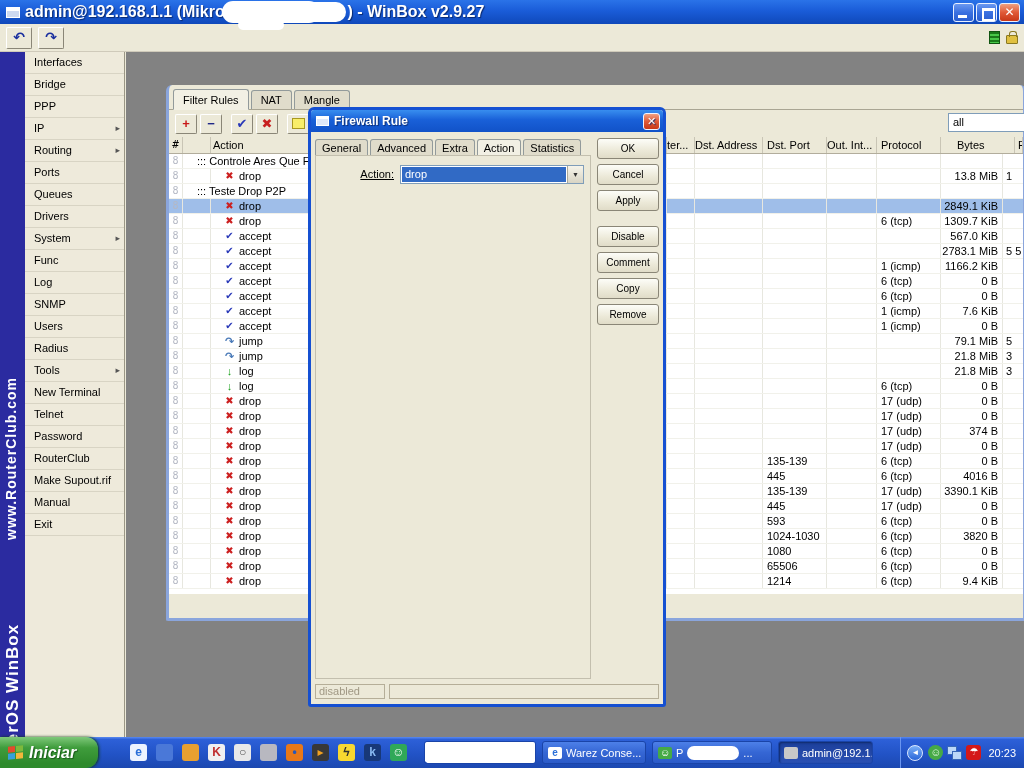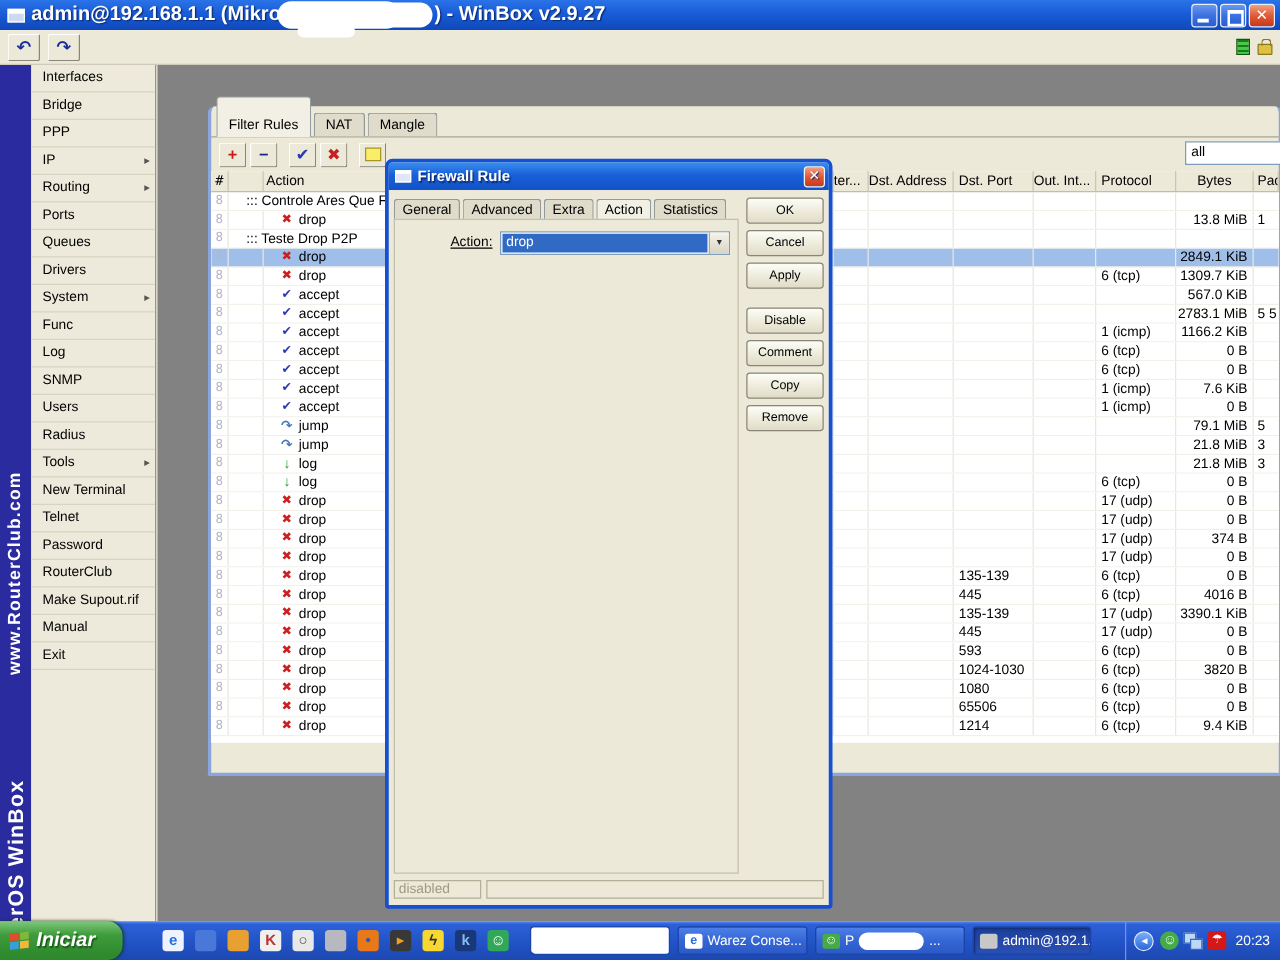--- a/index.html
+++ b/index.html
@@ -46,21 +46,21 @@
 
   
   .fw-window { position:absolute; left:40px; top:33px; width:860px; height:536px;
     border:3px solid #8aa5dc; border-top:none; border-radius:6px 6px 2px 2px; background:#ece9d8; }
   .fw-title { height:23px; margin:-0px -0px 0; border-radius:4px 4px 0 0;
     background:linear-gradient(180deg,#a9bdec 0%,#8aa3e2 50%,#7e9bdc 100%);
     display:flex; align-items:center; padding:0 5px; color:#fff; font-weight:bold; font-size:12px; text-shadow:1px 1px 1px #5a74ac; }
   .fw-icon { width:13px; height:10px; border:1px solid #fff; border-top:3px solid #fff; background:#dfe8fa; margin-right:5px; }
   .fw-tabs { height:25px; padding:4px 4px 0 4px; display:flex; align-items:flex-end; border-bottom:1px solid #a9a593; }
   .tab { padding:3px 9px 3px; background:#e0dccb; border:1px solid #929a9b; border-bottom:none; border-radius:3px 3px 0 0; margin-right:2px; color:#000; position:relative; top:0px; }
-  .tab.active { background:#f2f0e4; padding-top:16px; top:1px; border-bottom:1px solid #f2f0e4; }
+  .tab.active { background:#f2f0e4; padding-top:4px; top:1px; border-bottom:1px solid #f2f0e4; }
   .fw-toolbar { height:27px; display:flex; align-items:center; padding:0 3px; position:relative; }
   .tool-btn { width:22px; height:20px; margin-left:3px; background:#ece9d8; border:1px solid; border-color:#fff #8a8677 #8a8677 #fff; border-radius:2px; text-align:center; font-weight:bold; font-size:13px; line-height:17px; }
   .note-icon { display:inline-block; width:13px; height:11px; background:#f8ee6a; border:1px solid #a89820; margin-top:3px; }
   .fw-filter { position:absolute; left:779px; top:3px; width:100px; height:19px; background:#fff; border:1px solid #7f9db9; padding:2px 4px; line-height:13px; }
 
   
   .fw-table { background:#fff; }
   .trow, .thead { display:flex; width:854px; }
   .thead { height:17px; background:#ece9d8; border-bottom:1px solid #b2ad9c; }
   .thead .c { border-right:1px solid #c9c5b5; line-height:16px; font-size:11px; color:#000; }
@@ -71,30 +71,30 @@
   .num { width:14px; text-align:center; color:#b4b8c4; font-size:10px; font-family:"DejaVu Sans Mono",monospace; }
   .cgap { width:28px; }
   .caction { width:456px; display:flex; align-items:center; }
   .ccomment { width:484px; padding-left:14px; }
   .cter { width:28px; } .caddr { width:68px; }
   .cport { width:64px; padding-left:4px; }
   .cout { width:50px; }
   .cproto { width:64px; padding-left:4px; }
   .cbytes { width:62px; text-align:right; padding-right:4px; }
   .cpk { flex:1 1 auto; padding-left:3px; border-right:none; }
-  .thead .cbytes { text-align:center; padding-left:4px; }
+  .thead .cbytes { text-align:left; padding-left:4px;margin-left:12px; }
   .thead .num { color:#000; font-size:11px; }
   .aicon { display:inline-block; width:13px; margin-left:12px; text-align:center; font-size:10px; font-weight:bold; }
   .ai-drop { color:#cc2020; } .ai-accept { color:#2838b8; }
   .ai-jump { color:#4a7ab8; font-size:11px; } .ai-log { color:#18a018; font-size:11px; }
   .alabel { margin-left:3px; }
 
   
   .dialog { position:absolute; left:308px; top:107px; width:358px; height:600px; z-index:50;
-    border:3px solid #1550d2; border-radius:6px 6px 3px 3px; background:#ece9d8;margin-top:20px; }
+    border:3px solid #1550d2; border-radius:6px 6px 3px 3px; background:#ece9d8; }
   .dlg-title { height:22px; border-radius:3px 3px 0 0; display:flex; align-items:center; padding:0 3px 0 5px;
     background:linear-gradient(180deg,#388eef 0%,#1960d8 45%,#1152c8 100%);
     color:#fff; font-weight:bold; font-size:12px; text-shadow:1px 1px 1px #0a2a70; }
   .dlg-close { margin-left:auto; width:17px; height:17px; border:1px solid #f0f4ff; border-radius:3px;
     background:linear-gradient(180deg,#f0a080 0%,#e05a38 50%,#c83818 100%); color:#fff; font-weight:bold; font-size:11px; text-align:center; line-height:15px; }
   .dlg-body { position:relative; height:572px; }
   .dlg-tabs { position:absolute; left:4px; top:3px; display:flex; align-items:flex-end; height:21px; }
   .dlg-tabs .tab { padding:2px 6px; }
   .tab-page { position:absolute; left:4px; top:23px; width:276px; height:524px; border:1px solid #c3bfae; background:#ece9d8; }
   .action-label { position:absolute; left:0; top:12px; width:78px; text-align:right;text-decoration:underline; }

